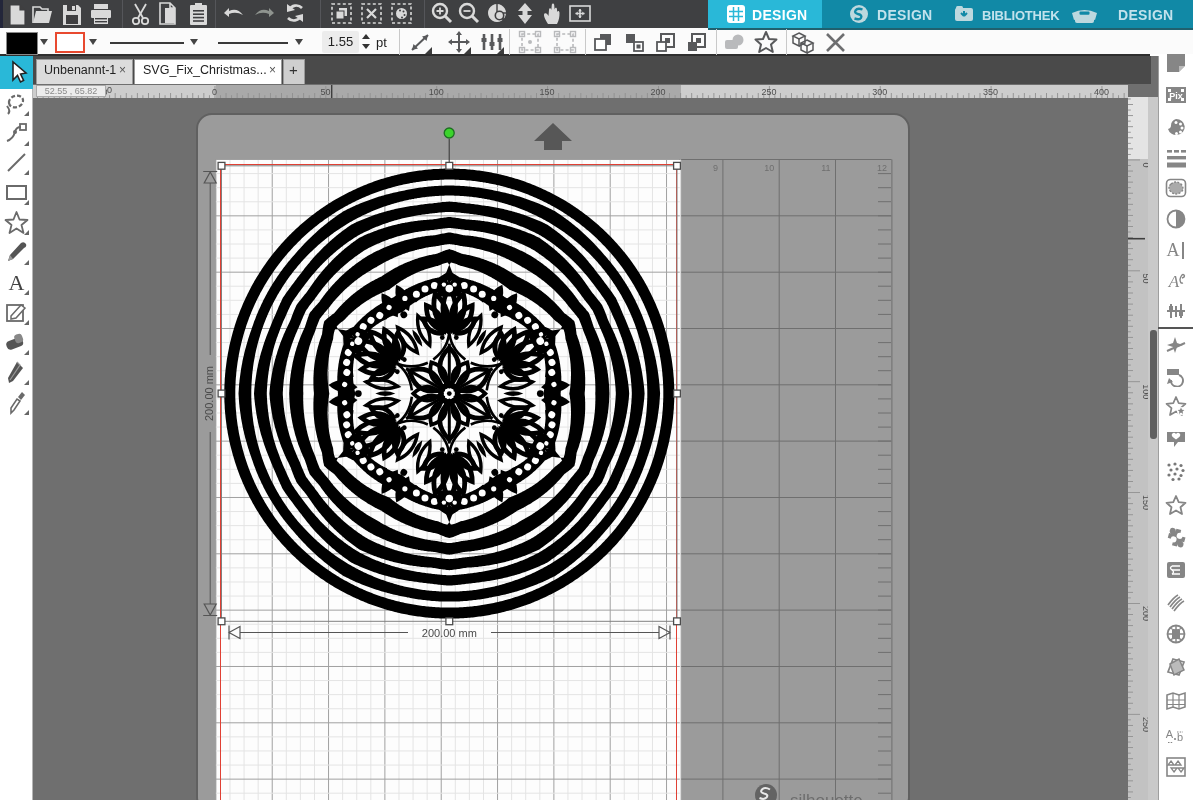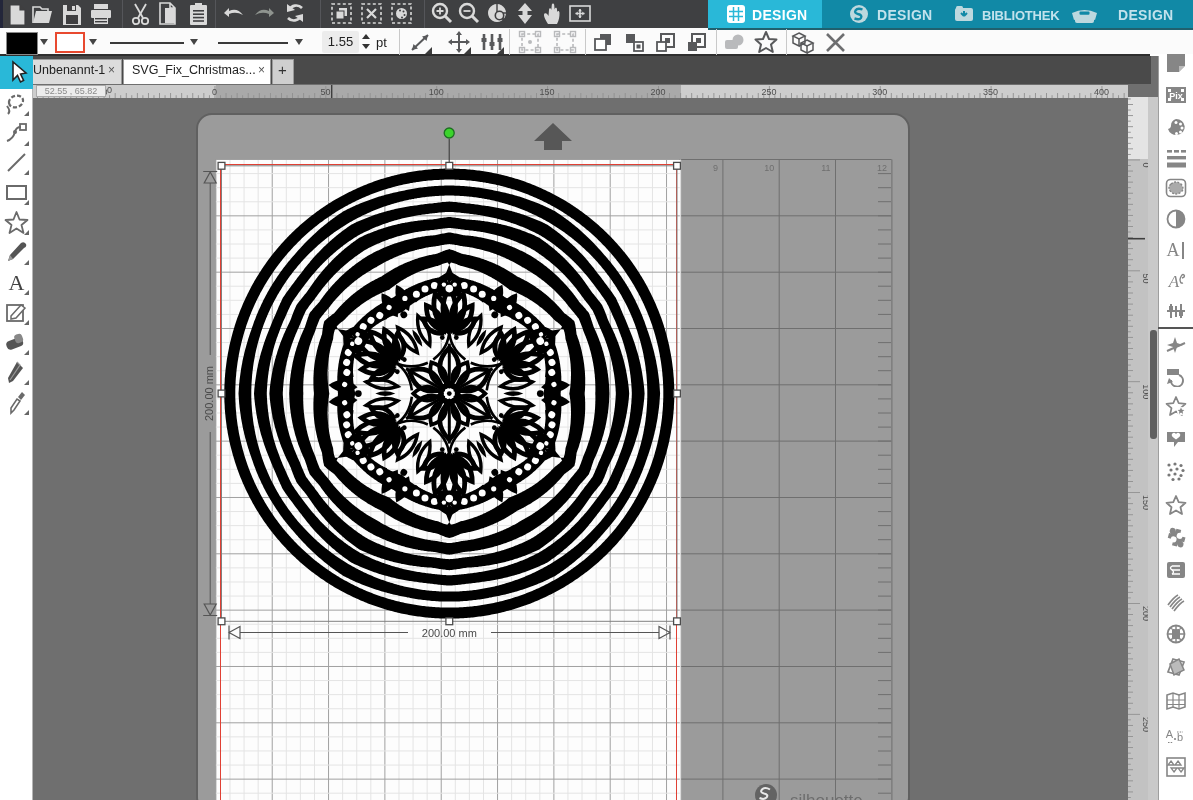--- a/index.html
+++ b/index.html
@@ -227,21 +227,21 @@
               <path d="M14 6 L14 13 L8 16"></path>
             </g>
           </g>
         </g>
         <g transform="translate(823,0)">
           <path d="M4 4 L21 21 M21 4 L4 21" stroke="#6d6e70" stroke-width="2.6"></path>
         </g>
       </g>
     </svg>
     <div style="position:absolute;left:33px;top:56px;width:1118px;height:28px;background:#4a4a4a"></div>
-    <div style="position:absolute;left:22px;top:56px;width:1100px;height:28px">
+    <div style="position:absolute;left:33px;top:56px;width:1100px;height:28px">
       <div style="position:absolute;left:3px;top:3px;width:97px;height:25px;background:#dcdcdc;border:1px solid #9a9a9a;box-sizing:border-box;border-bottom:none"></div>
       <div style="position:absolute;left:11px;top:7px;font:12.5px &quot;Liberation Sans&quot;;color:#222">Unbenannt-1</div>
       <div style="position:absolute;left:86px;top:7px;font:12px &quot;Liberation Sans&quot;;color:#555">×</div>
       <div style="position:absolute;left:101px;top:3px;width:148px;height:25px;background:#fff;border:1px solid #9a9a9a;box-sizing:border-box;border-bottom:none"></div>
       <div style="position:absolute;left:110px;top:7px;font:12.5px &quot;Liberation Sans&quot;;color:#222">SVG_Fix_Christmas...</div>
       <div style="position:absolute;left:236px;top:7px;font:12px &quot;Liberation Sans&quot;;color:#555">×</div>
       <div style="position:absolute;left:250px;top:3px;width:22px;height:25px;background:#cfcfcf;border:1px solid #9a9a9a;box-sizing:border-box;border-bottom:none"></div>
       <div style="position:absolute;left:256px;top:5px;font:15px &quot;Liberation Sans&quot;;color:#333">+</div>
     </div>
     <div style="position:absolute;left:33px;top:97px;width:1095px;height:703px;overflow:hidden">

